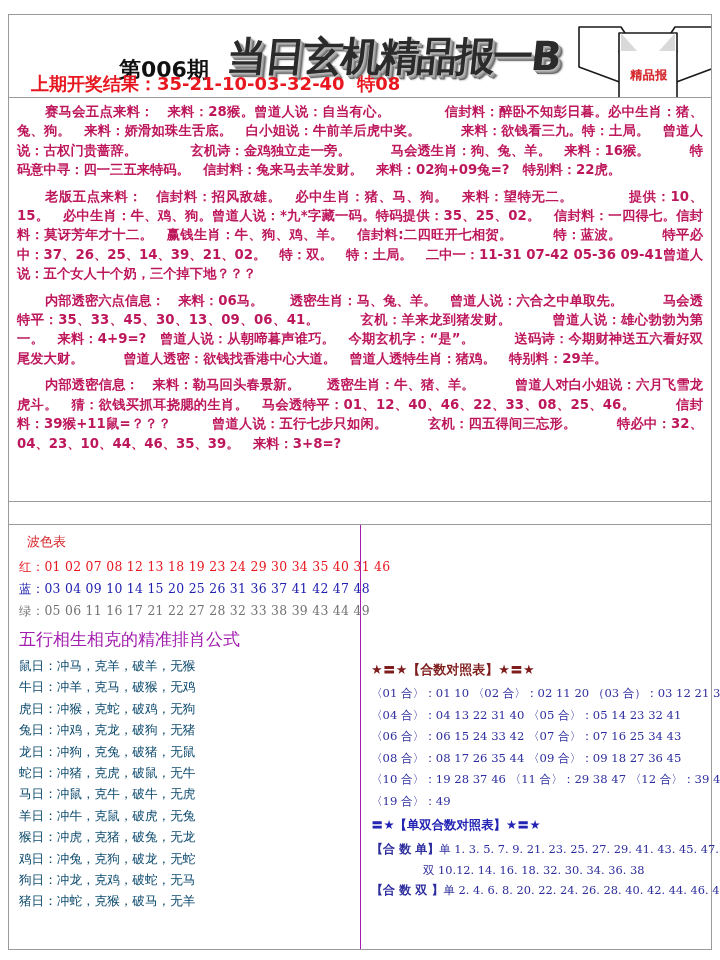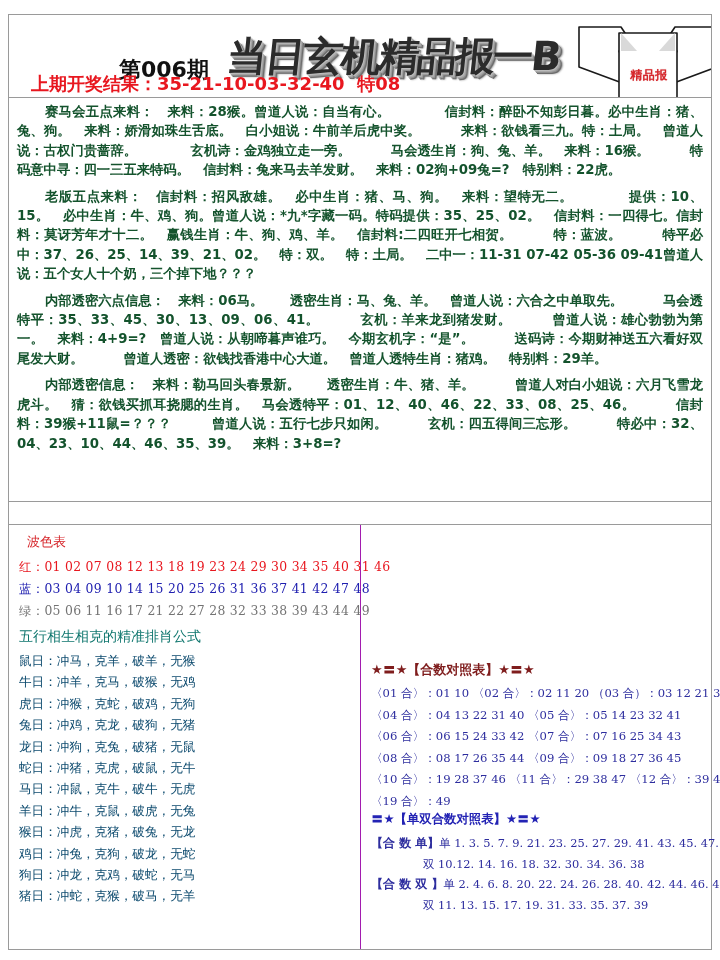--- a/index.html
+++ b/index.html
@@ -118,21 +118,21 @@
     width: 702px;
     height: 404px;
     border-top: 1px solid #9a9a9a;
     box-sizing: border-box;
     padding: 4px 8px 0 8px;
     overflow: hidden;
   }
   .para {
     font-size: 13.3px;
     line-height: 19.4px;
-    color: #14532d;
+    color: #be185d;
     font-weight: bold;
     text-align: justify;
     text-align-last: left;
     letter-spacing: 0px;
     margin: 0 0 7px 0;
     text-indent: 28px;
     font-family: "DejaVu Sans", "Liberation Sans", sans-serif;
   }
   .para.p-gap { margin-top: 1px; }
 
@@ -184,22 +184,22 @@
     white-space: nowrap;
     font-family: "DejaVu Serif", "Liberation Serif", serif;
     letter-spacing: 0.3px;
   }
   .bose-row .lbl { font-family: "DejaVu Sans", "Liberation Sans", sans-serif; }
   .bose-red   { color: #e8171f; }
   .bose-blue  { color: #2020b0; }
   .bose-green { color: #737373; }
 
   .formula-title {
-    font-size: 14px;
-    color: #0f766e;
+    font-size: 17px;
+    color: #a21caf;
     margin: 6px 0 4px 0;
     font-family: "DejaVu Sans", "Liberation Sans", sans-serif;
   }
   .zodiac-line {
     font-size: 12.6px;
     line-height: 21.4px;
     color: #0c4a6e;
     white-space: nowrap;
     font-family: "DejaVu Sans", "Liberation Sans", sans-serif;
   }
@@ -222,21 +222,21 @@
   .hs-row {
     font-size: 11.6px;
     line-height: 21.6px;
     color: #2d2d9e;
     white-space: nowrap;
     font-family: "DejaVu Serif", "Liberation Serif", serif;
   }
   .ds-block {
     position: absolute;
     left: 10px;
-    top: 286px;
+    top: 292px;
     width: 334px;
   }
   .ds-title {
     font-size: 12.4px;
     font-weight: bold;
     color: #2323b4;
     margin-bottom: 5px;
     white-space: nowrap;
     font-family: "DejaVu Sans", "Liberation Sans", sans-serif;
   }
@@ -345,21 +345,18 @@
 
         <div class="ds-row">
           <span class="bold-lbl">【合 数 单】</span><span>单 1. 3. 5. 7. 9. 21. 23. 25. 27. 29. 41. 43. 45. 47. 49.</span>
         </div>
         <div class="ds-row indent">
           <span>双 10.12. 14. 16. 18. 32. 30. 34. 36. 38</span>
         </div>
         <div class="ds-row">
           <span class="bold-lbl">【合 数 双 】</span><span>单 2. 4. 6. 8. 20. 22. 24. 26. 28. 40. 42. 44. 46. 48</span>
         </div>
-        <div class="ds-row indent">
-          <span>双 11. 13. 15. 17. 19. 31. 33. 35. 37. 39</span>
-        </div>
       </div>
 
     </div>
   </div>
 
 </div>
 
 </body></html>

